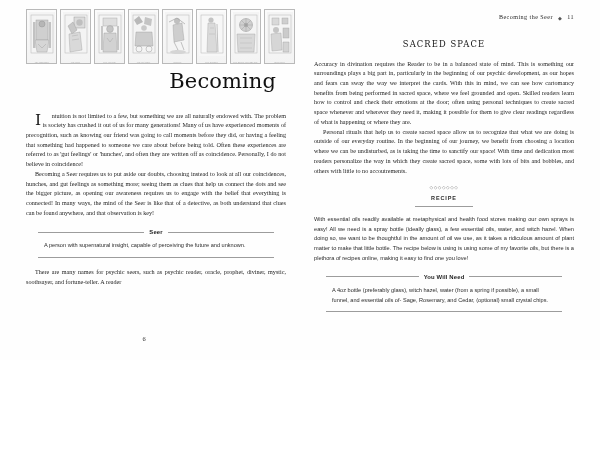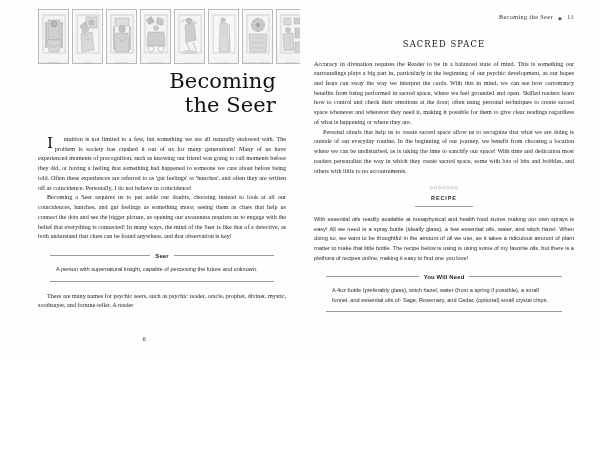--- a/index.html
+++ b/index.html
@@ -16,21 +16,21 @@
     position:absolute;inset:0;
     display:flex;
     background:#ffffff;
   }
   .page{
     position:relative;
     height:360px;
     box-sizing:border-box;
     background:#fefefe;
   }
-  .page-left{width:300px;padding:0 14px 0 38px;}
+  .page-left{width:300px;padding:0 14px 0 26px;}
   .page-right{width:300px;padding:0 26px 0 14px;}
 
   
   .tarot-strip{
     display:flex;
     gap:3px;
     padding-top:9px;
     justify-content:flex-start;
   }
   .tarot-card{
@@ -335,21 +335,20 @@
             <path d="M16 30 L22 30 L22 40 L16 40 Z" fill="#d3d3d3" stroke="#a0a0a0" stroke-width="0.4"></path>
           </svg>
         </div>
         <div class="tc-label">STRENGTH</div>
       </div>
 
     </div>
 
     <h1 class="chapter-title">
       <span>Becoming</span>
-      <span class="l2">the Seer</span>
     </h1>
 
     <div class="body-col" style="margin-top:18px;">
       <p class="dropcap-para"><span class="dropcap">I</span><span>ntuition is not limited to a few, but something we are all naturally endowed with. The problem is society has crushed it out of us for many generations! Many of us have experienced moments of precognition, such as knowing our friend was going to call moments before they did, or having a feeling that something had happened to someone we care about before being told. Often these experiences are referred to as 'gut feelings' or 'hunches', and often they are written off as coincidence. Personally, I do not believe in coincidence!</span></p>
       <p>Becoming a Seer requires us to put aside our doubts, choosing instead to look at all our coincidences, hunches, and gut feelings as something more; seeing them as clues that help us connect the dots and see the bigger picture, as opening our awareness requires us to engage with the belief that everything is connected! In many ways, the mind of the Seer is like that of a detective, as both understand that clues can be found anywhere, and that observation is key!</p>
     </div>
 
     <div class="callout">
       <div class="callout-head">
         <span class="rule"></span>

